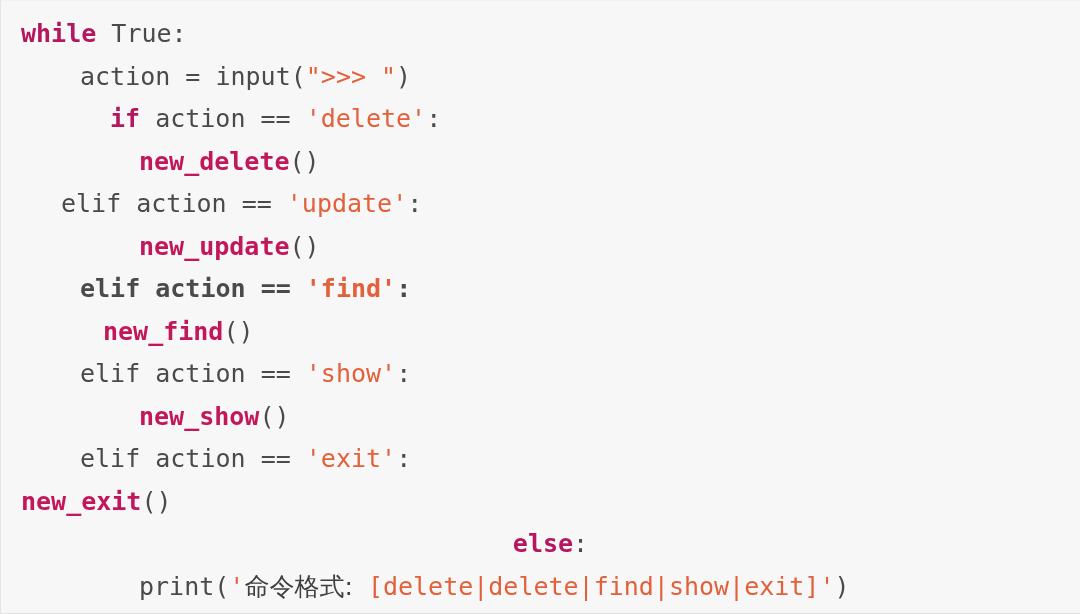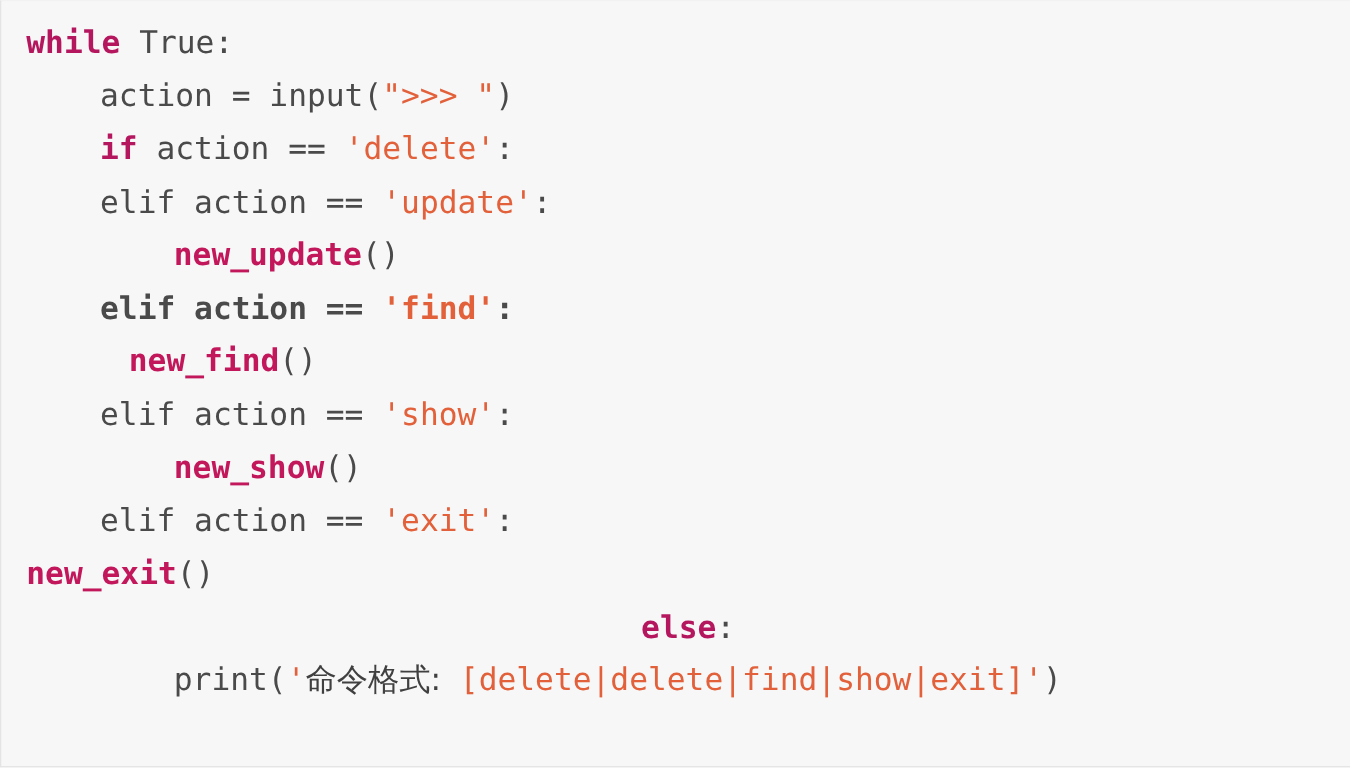--- a/index.html
+++ b/index.html
@@ -42,22 +42,23 @@
   .tok-op      { color: #4a4a4a; }
   .tok-cjk     { color: #404040; font-family: "DejaVu Sans", sans-serif; }
 </style>
 </head>
 <body>
 
 <div id="code-block">
   <div id="code-lines">
       <div class="code-line" style="padding-left: 20px;"><span class="tok-kw">while</span><span class="tok-plain"> </span><span class="tok-plain">True</span><span class="tok-punct">:</span></div>
       <div class="code-line" style="padding-left: 79px;"><span class="tok-plain">action</span><span class="tok-op"> = </span><span class="tok-plain">input</span><span class="tok-punct">(</span><span class="tok-str">"&gt;&gt;&gt; "</span><span class="tok-punct">)</span></div>
-      <div class="code-line" style="padding-left: 79px;"><span class="tok-kw">if</span><span class="tok-plain"> action </span><span class="tok-op">==</span><span class="tok-plain"> </span><span class="tok-str">'delete'</span><span class="tok-punct">:</span></div>
-      <div class="code-line" style="padding-left: 79px;"><span class="tok-plain">elif</span><span class="tok-plain"> action </span><span class="tok-op">==</span><span class="tok-plain"> </span><span class="tok-str">'update'</span><span class="tok-punct">:</span></div>
+      <div class="code-line" style="padding-left: 109px;"><span class="tok-kw">if</span><span class="tok-plain"> action </span><span class="tok-op">==</span><span class="tok-plain"> </span><span class="tok-str">'delete'</span><span class="tok-punct">:</span></div>
+      <div class="code-line" style="padding-left: 138px;"><span class="tok-fn">new_delete</span><span class="tok-punct">()</span></div>
+      <div class="code-line" style="padding-left: 60px;"><span class="tok-plain">elif</span><span class="tok-plain"> action </span><span class="tok-op">==</span><span class="tok-plain"> </span><span class="tok-str">'update'</span><span class="tok-punct">:</span></div>
       <div class="code-line" style="padding-left: 138px;"><span class="tok-fn">new_update</span><span class="tok-punct">()</span></div>
       <div class="code-line" style="padding-left: 79px; font-weight: bold;"><span class="tok-plain">elif</span><span class="tok-plain"> action </span><span class="tok-op">==</span><span class="tok-plain"> </span><span class="tok-str">'find'</span><span class="tok-punct">:</span></div>
       <div class="code-line" style="padding-left: 102px;"><span class="tok-fn">new_find</span><span class="tok-punct">()</span></div>
       <div class="code-line" style="padding-left: 79px;"><span class="tok-plain">elif</span><span class="tok-plain"> action </span><span class="tok-op">==</span><span class="tok-plain"> </span><span class="tok-str">'show'</span><span class="tok-punct">:</span></div>
       <div class="code-line" style="padding-left: 138px;"><span class="tok-fn">new_show</span><span class="tok-punct">()</span></div>
       <div class="code-line" style="padding-left: 79px;"><span class="tok-plain">elif</span><span class="tok-plain"> action </span><span class="tok-op">==</span><span class="tok-plain"> </span><span class="tok-str">'exit'</span><span class="tok-punct">:</span></div>
       <div class="code-line" style=""><span class="tok-fn">new_exit</span><span class="tok-punct">()</span></div>
       <div class="code-line" style=" text-align: center;"><span class="tok-kw">else</span><span class="tok-punct">:</span></div>
       <div class="code-line" style="padding-left: 138px;"><span class="tok-plain">print</span><span class="tok-punct">(</span><span class="tok-str">'</span><span class="tok-cjk">命令格式:</span><span class="tok-str"> [delete|delete|find|show|exit]'</span><span class="tok-punct">)</span></div>
     </div>

